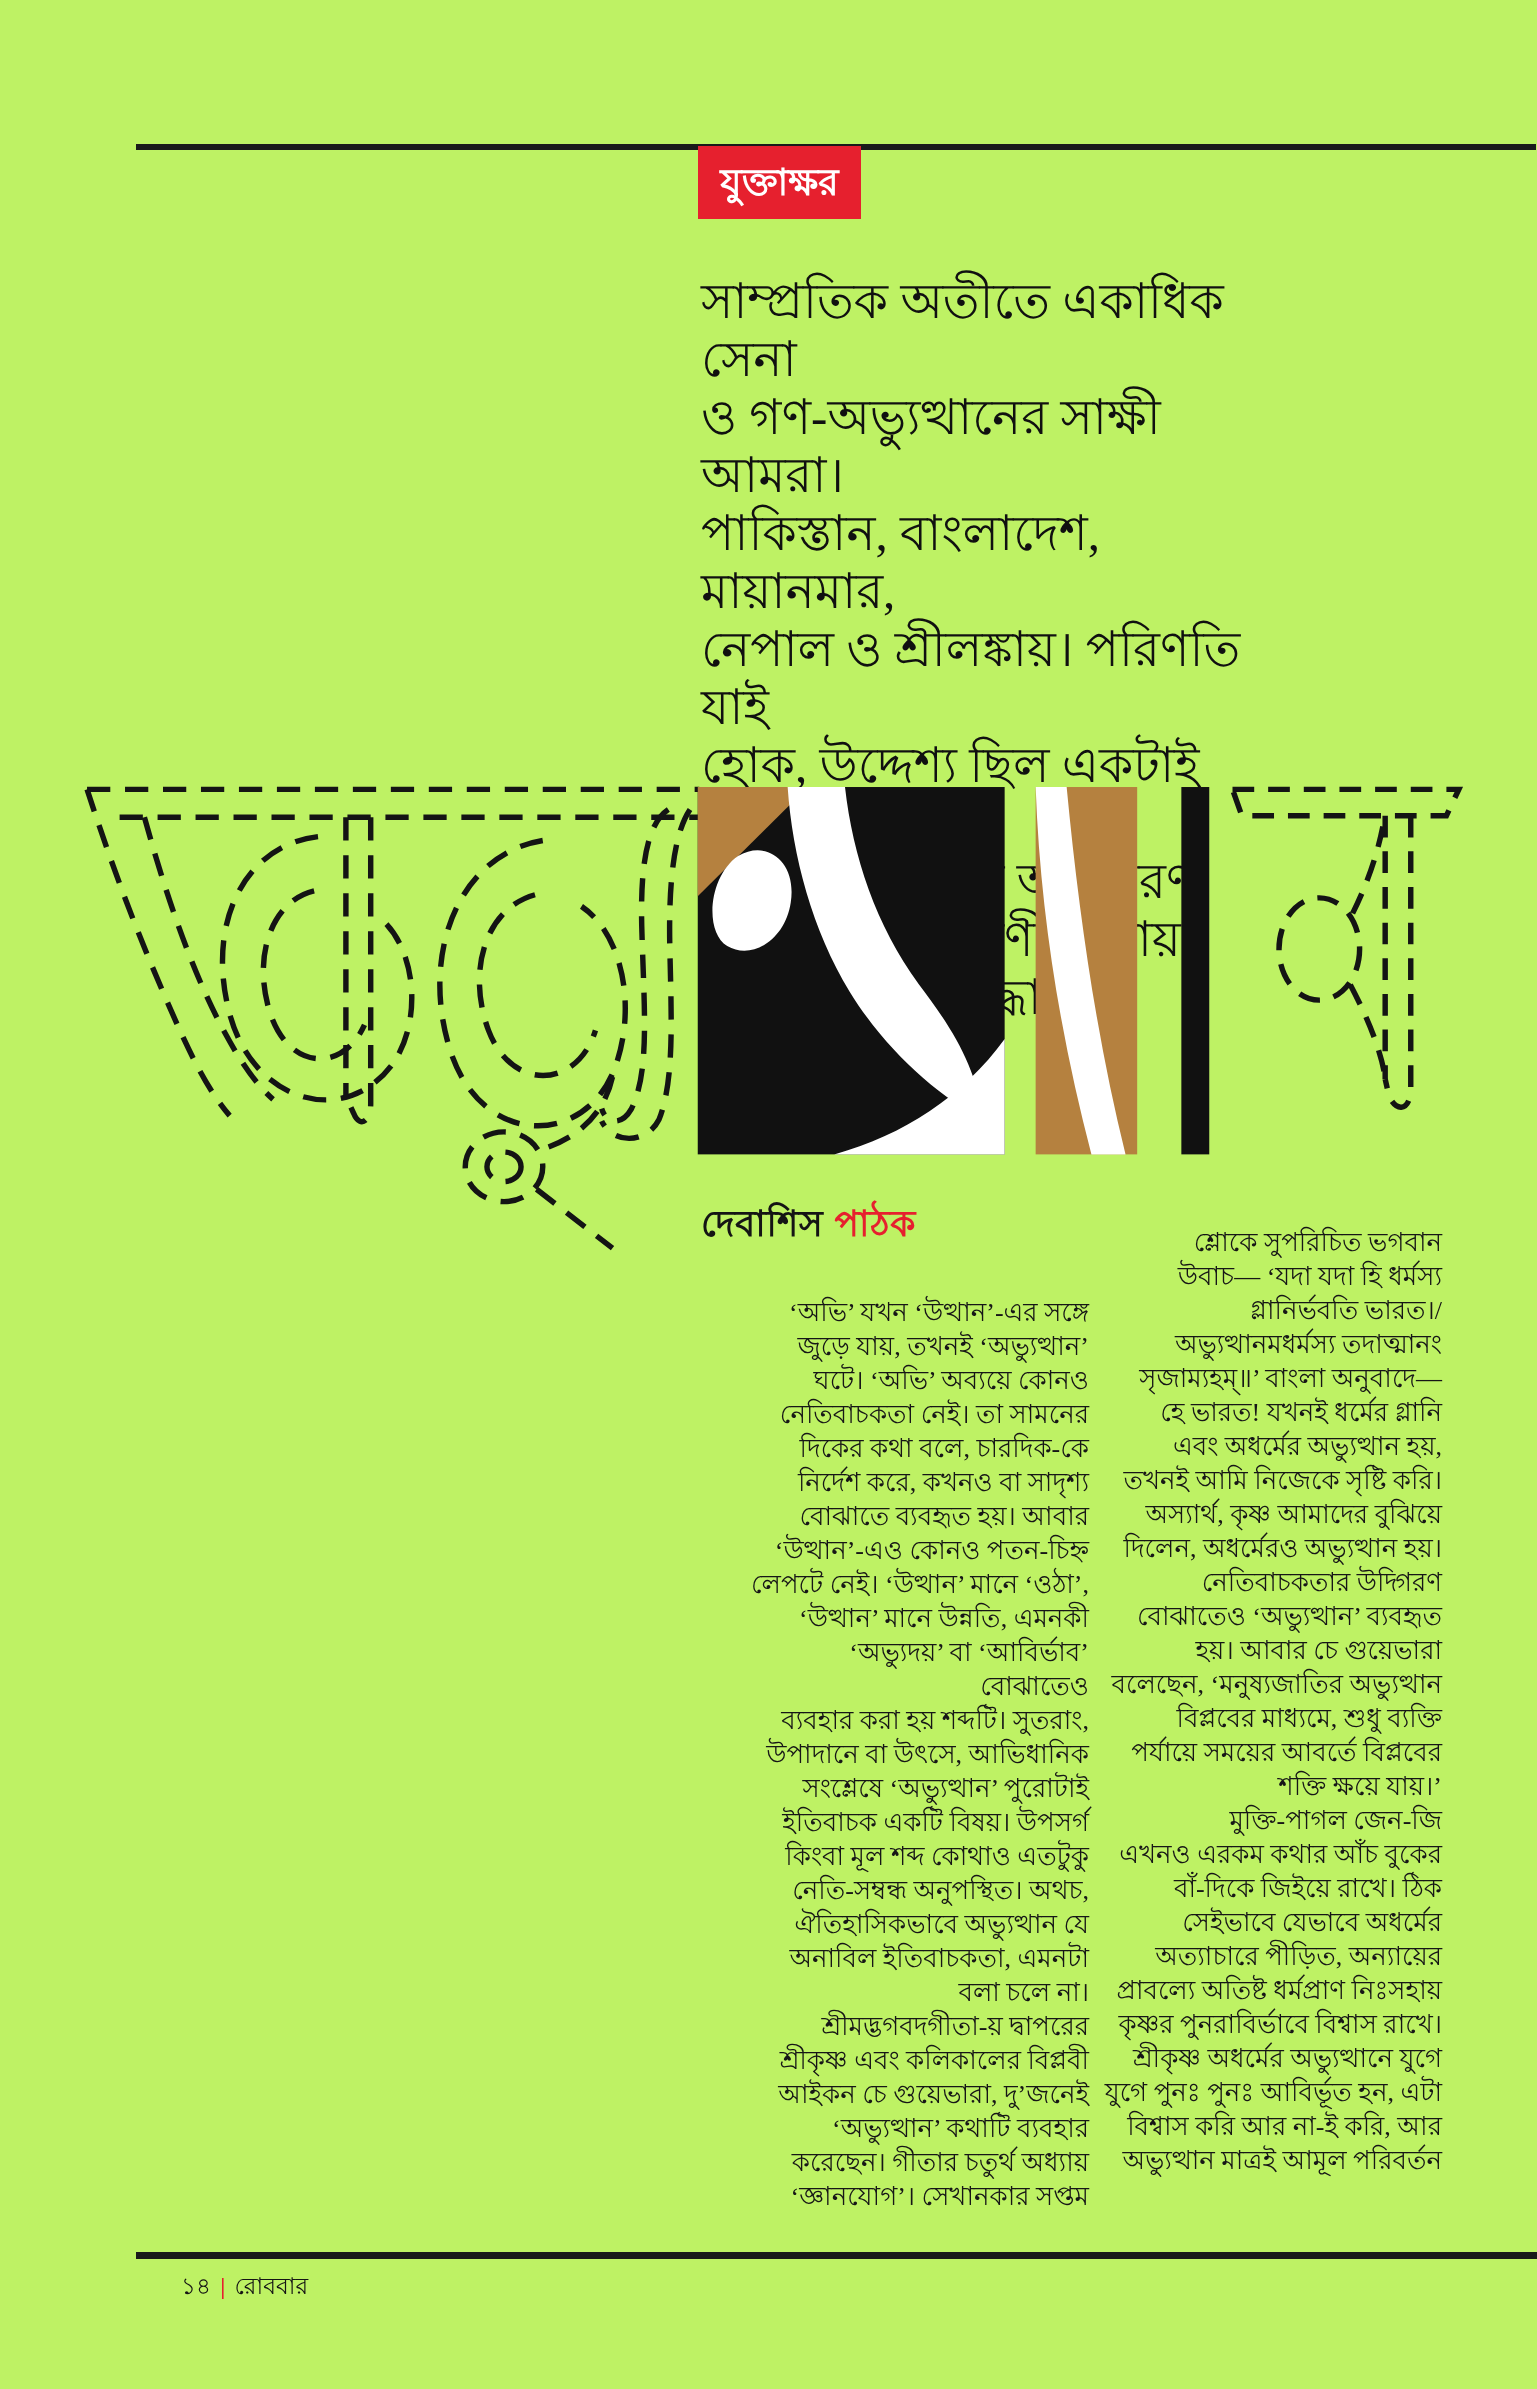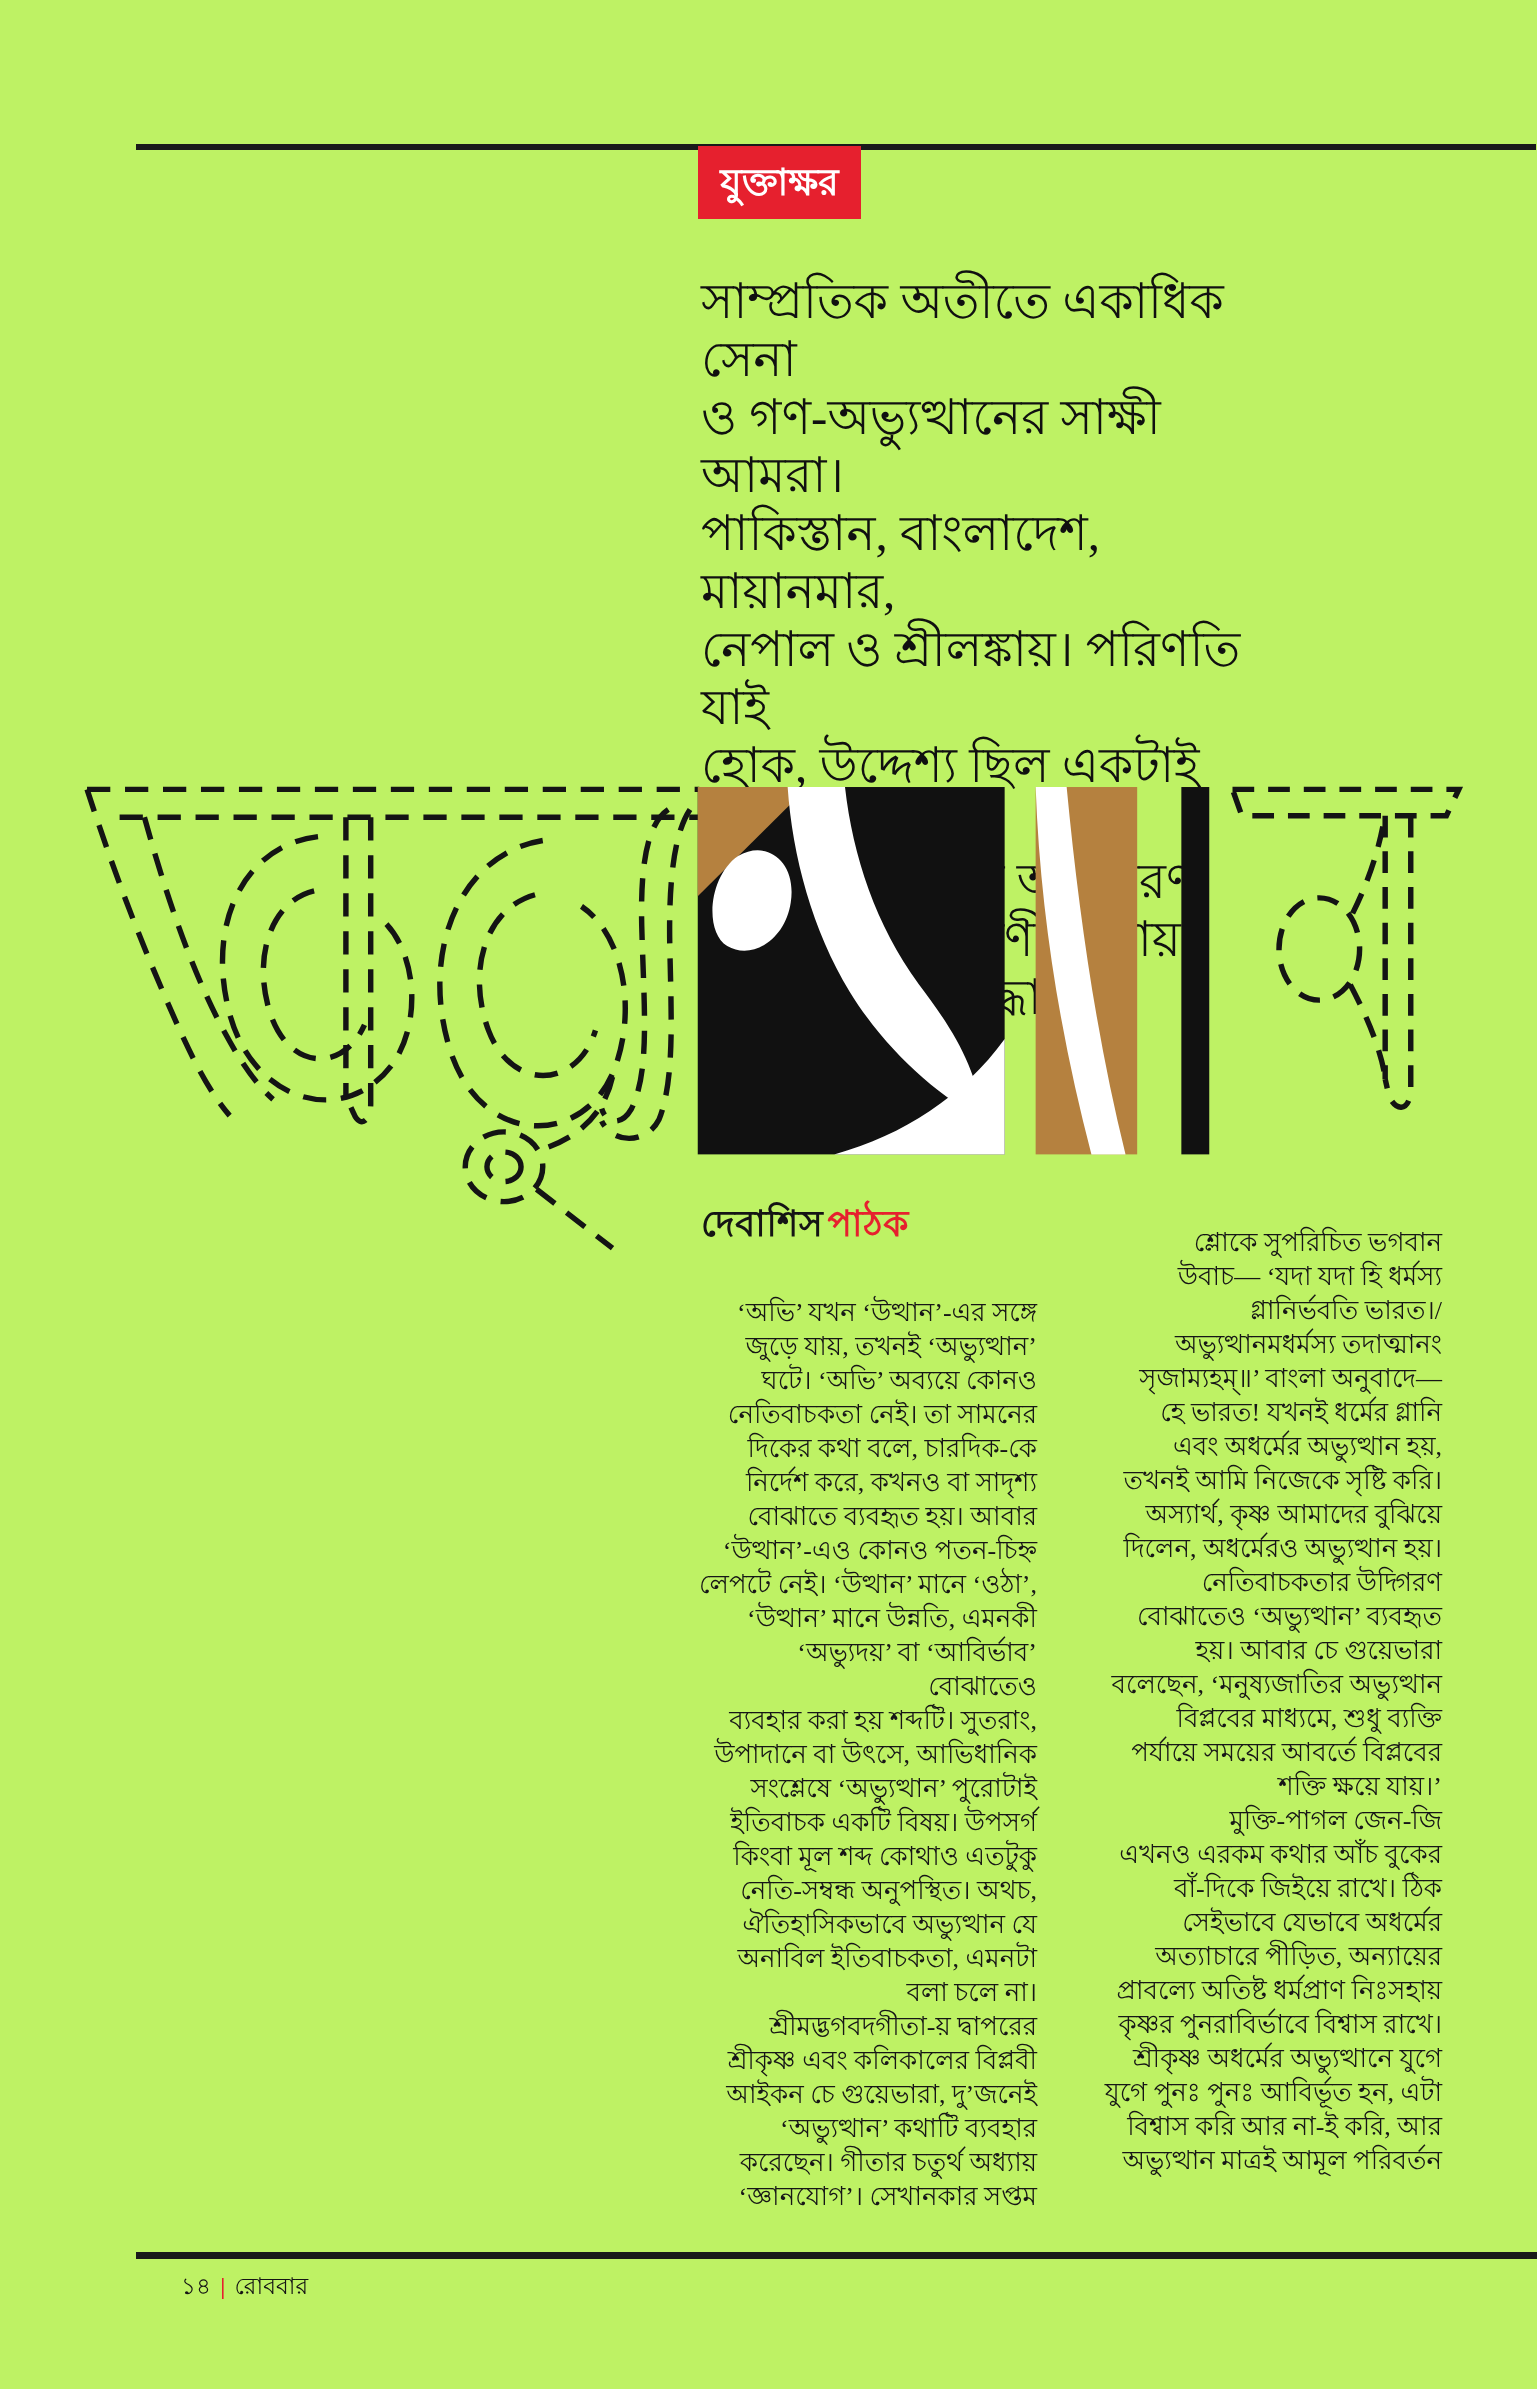--- a/index.html
+++ b/index.html
@@ -33,26 +33,26 @@
   .artwork{
     position:absolute;left:70px;top:763px;width:1395px;height:496px;
     pointer-events:none;
   }
   .byline{
     position:absolute;left:701px;top:1203px;
     font-size:36px;line-height:1.2;font-weight:bold;
     letter-spacing:0.8px;
   }
   .byline .first{color:#141414;}
-  .byline .last{color:#e6202e;margin-left:4px;text-align:center;}
+  .byline .last{color:#e6202e;margin-left:11px;text-align:center;}
   .col{
     font-size:26px;line-height:34px;color:#161616;
     white-space:pre-line;text-align:right;
   }
-  .col-left{position:absolute;left:692px;top:1296px;width:345px;font-family:Liberation Serif, serif;}
+  .col-left{position:absolute;left:744px;top:1296px;width:345px;font-family:Liberation Serif, serif;}
   .col-right{position:absolute;left:1097px;top:1226px;width:345px;}
   .footer-rule{
     position:absolute;left:136px;top:2252px;width:1401px;height:7px;
     background:#1a1a1a;
   }
   .footer-line{
     position:absolute;left:138px;top:2271px;
     font-size:23px;line-height:31px;color:#141414;
     display:flex;align-items:baseline;gap:9.3px;margin-left:43px;
   }

